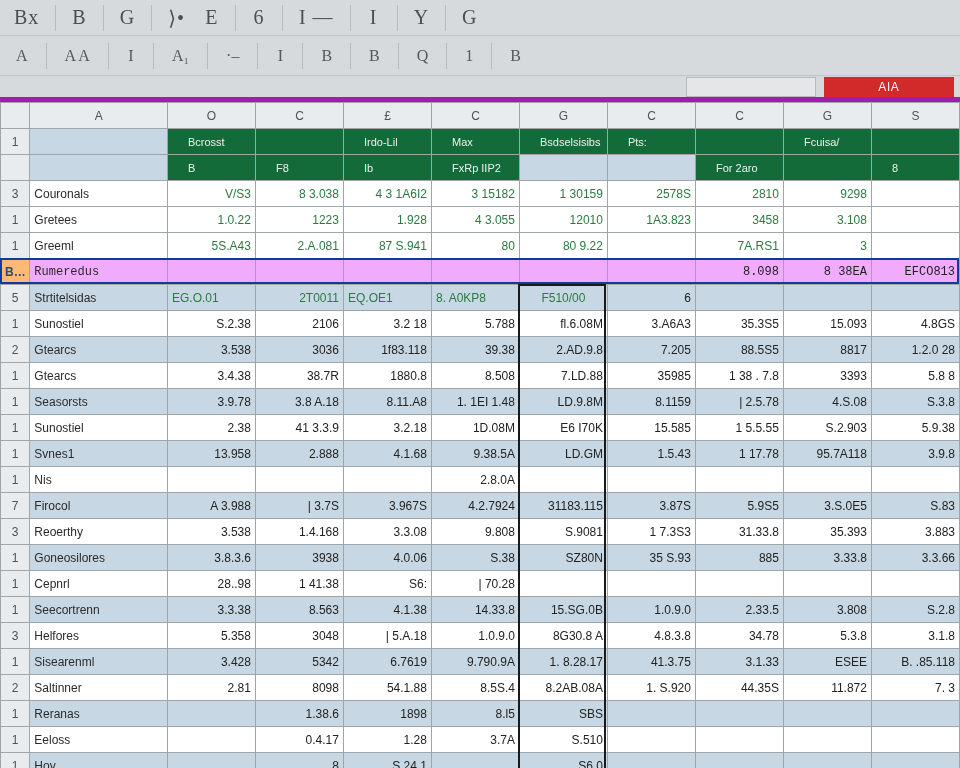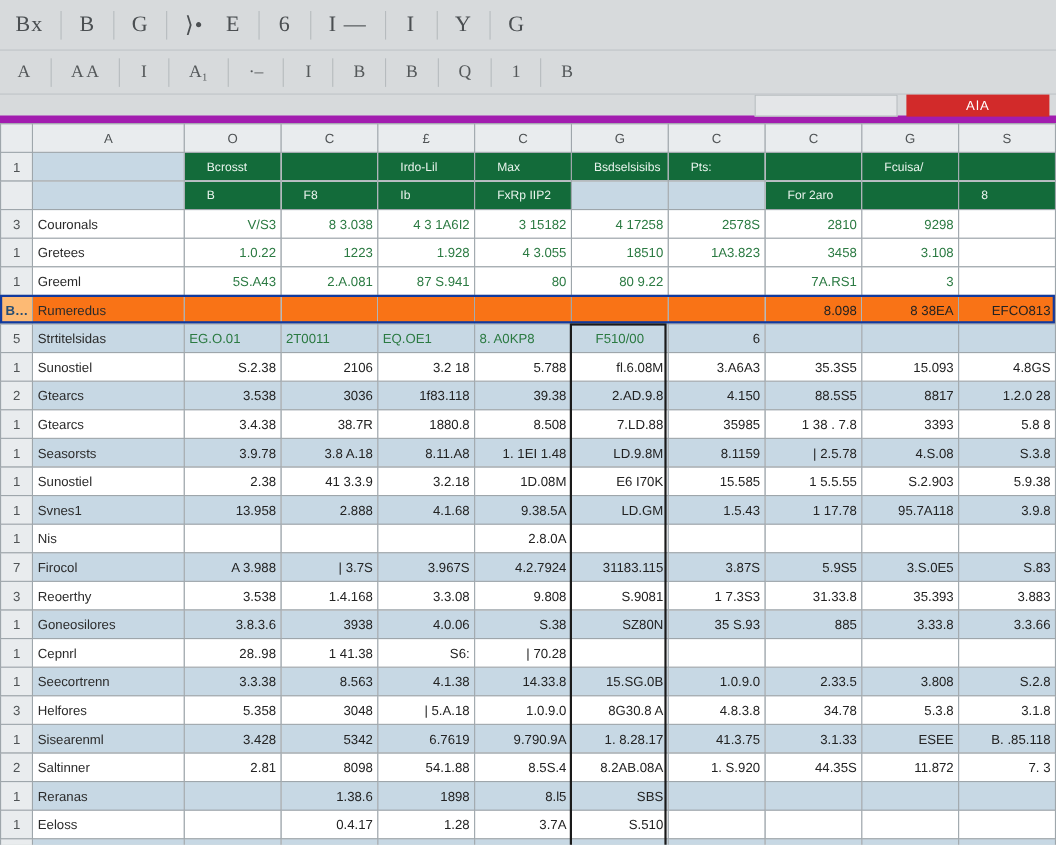--- a/index.html
+++ b/index.html
@@ -7,21 +7,21 @@
     margin: 0; padding: 0;
     width: 960px; height: 768px;
     font-family: "Segoe UI", Tahoma, Arial, sans-serif;
     font-size: 12px;
     background: #d7dadc;
     overflow: hidden;
     color: #222;
   }
   
   .topbar1 {
-    height: 46px;
+    height: 36px;
     display: flex;
     align-items: center;
     padding: 0 6px;
     border-bottom: 1px solid #bfc4c7;
     gap: 4px;
   }
   .topbar1 .tbox {
     display:inline-flex; align-items:center; justify-content:center;
     height:28px; min-width:30px; padding:0 8px;
     font-size:20px; font-family: "Times New Roman", serif;
@@ -41,21 +41,21 @@
     height:24px; min-width:28px; padding:0 10px;
     font-size:16px; font-family: "Times New Roman", serif;
     color:#55595b;
   }
   
   .namebar {
     height: 26px;
     display:flex; align-items:center;
     padding: 0 6px;
     gap:4px;
-    border-bottom:7px solid #a21caf;
+    border-bottom:5px solid #a21caf;
   }
   .spacer { flex:1; }
   .name-box {
     width: 130px; height:20px;
     background:#e4e6e8;
     border:1px solid #b6bbbe;
     display:flex; align-items:center; justify-content:center;
     font-size:12px; color:#555;
   }
   .indicator-red {
@@ -107,21 +107,21 @@
   td.cell { background:#fff; text-align:right; font-family:"Segoe UI",Arial,sans-serif; }
   td.cell.label { text-align:left; color:#2b2b2b; }
   td.cell.greenval { color:#2b7a42; }
   tr.summary td.cell.num { font-family:Liberation Sans, sans-serif; color:#2b7a42; }
 
   
   tr.blue td.cell { background:#c7d8e4; }
 
   
   tr.selrow td.cell, tr.selrow td.rowhdr { position:relative; }
-  tr.selrow td.cell { background:#f97316; }
+  tr.selrow td.cell { background:#f0abfc;font-family:Liberation Mono, monospace; }
   .sel-outline {
     position:absolute;
     pointer-events:none;
     border:2px solid #113a9e;
   }
   
   .focus-col-outline {
     position:absolute;
     pointer-events:none;
     border:2px solid #1a1a1a;
@@ -243,34 +243,34 @@
 
   </tbody>
       <tbody id="summary-body">
         <tr class="summary">
           <td class="rowhdr">3</td>
           <td class="cell label">Couronals</td>
           <td class="cell num greenval">V/S3</td>
           <td class="cell num greenval">8 3.038</td>
           <td class="cell num greenval">4 3 1A6I2</td>
           <td class="cell num greenval">3 15182</td>
-          <td class="cell num greenval">4 17258</td>
+          <td class="cell num greenval">1 30159</td>
           <td class="cell num greenval">2578S</td>
           <td class="cell num greenval">2810</td>
           <td class="cell num greenval">9298</td>
           <td class="cell"></td>
         </tr>
         <tr class="summary">
           <td class="rowhdr">1</td>
           <td class="cell label">Gretees</td>
           <td class="cell num greenval">1.0.22</td>
           <td class="cell num greenval">1223</td>
           <td class="cell num greenval">1.928</td>
           <td class="cell num greenval">4 3.055</td>
-          <td class="cell num greenval">18510</td>
+          <td class="cell num greenval">12010</td>
           <td class="cell num greenval">1A3.823</td>
           <td class="cell num greenval">3458</td>
           <td class="cell num greenval">3.108</td>
           <td class="cell"></td>
         </tr>
         <tr class="summary">
           <td class="rowhdr">1</td>
           <td class="cell label">Greeml</td>
           <td class="cell num greenval">5S.A43</td>
           <td class="cell num greenval">2.A.081</td>
@@ -296,21 +296,21 @@
     <td class="cell"></td>
     <td class="cell">8.098</td>
     <td class="cell">8 38EA</td>
     <td class="cell">EFCO813</td>
   </tr>
 
   <tr class="blue" id="datahdr">
     <td class="rowhdr">5</td>
     <td class="cell label">Strtitelsidas</td>
     <td class="cell greenval" style="text-align:left">EG.O.01</td>
-    <td class="cell greenval" style="text-align:left">2T0011</td>
+    <td class="cell greenval" style="text-align:right">2T0011</td>
     <td class="cell greenval" style="text-align:left">EQ.OE1</td>
     <td class="cell greenval" style="text-align:left">8.  A0KP8</td>
     <td class="cell greenval" style="text-align:center">F510/00</td>
     <td class="cell">6</td>
     <td class="cell"></td>
     <td class="cell"></td>
     <td class="cell"></td>
   </tr>
 
   </tbody>
@@ -329,21 +329,21 @@
           <td class="cell">4.8GS</td>
         </tr>
         <tr class="blue">
           <td class="rowhdr">2</td>
           <td class="cell label">Gtearcs</td>
           <td class="cell">3.538</td>
           <td class="cell">3036</td>
           <td class="cell">1f83.118</td>
           <td class="cell">39.38</td>
           <td class="cell">2.AD.9.8</td>
-          <td class="cell">4.150</td>
+          <td class="cell">7.205</td>
           <td class="cell">88.5S5</td>
           <td class="cell">8817</td>
           <td class="cell">1.2.0 28</td>
         </tr>
         <tr>
           <td class="rowhdr">1</td>
           <td class="cell label">Gtearcs</td>
           <td class="cell">3.4.38</td>
           <td class="cell">38.7R</td>
           <td class="cell">1880.8</td>

